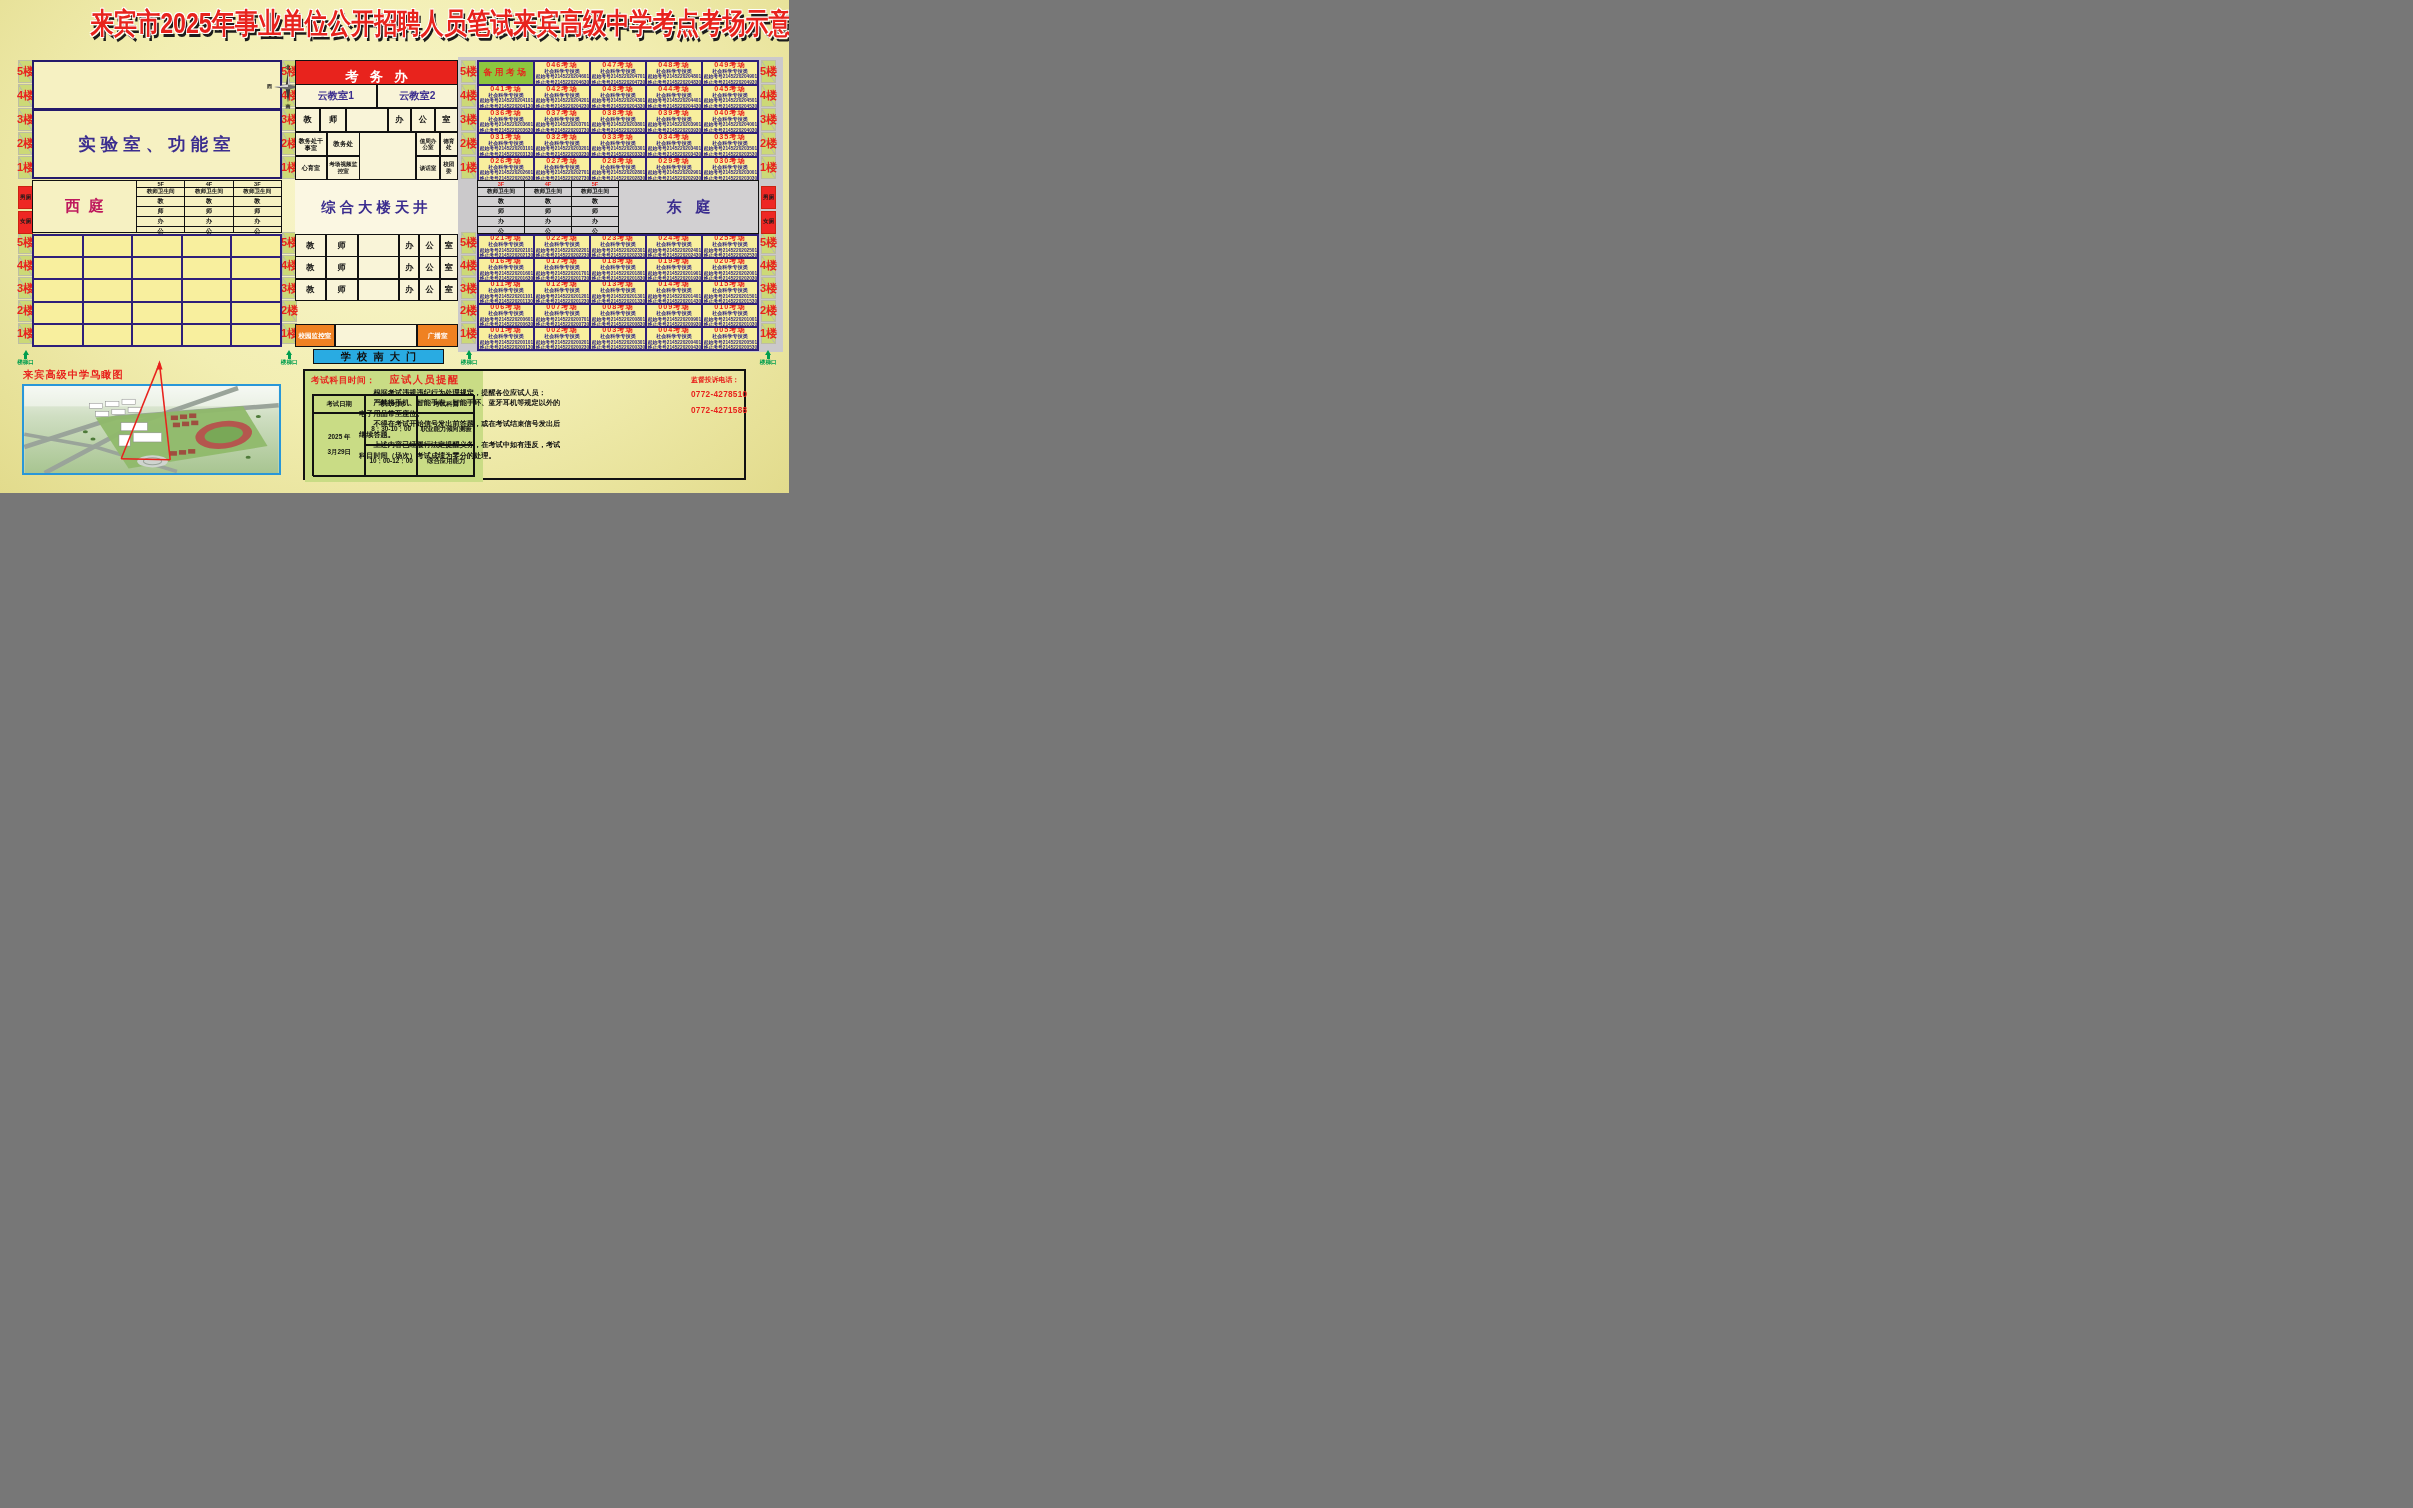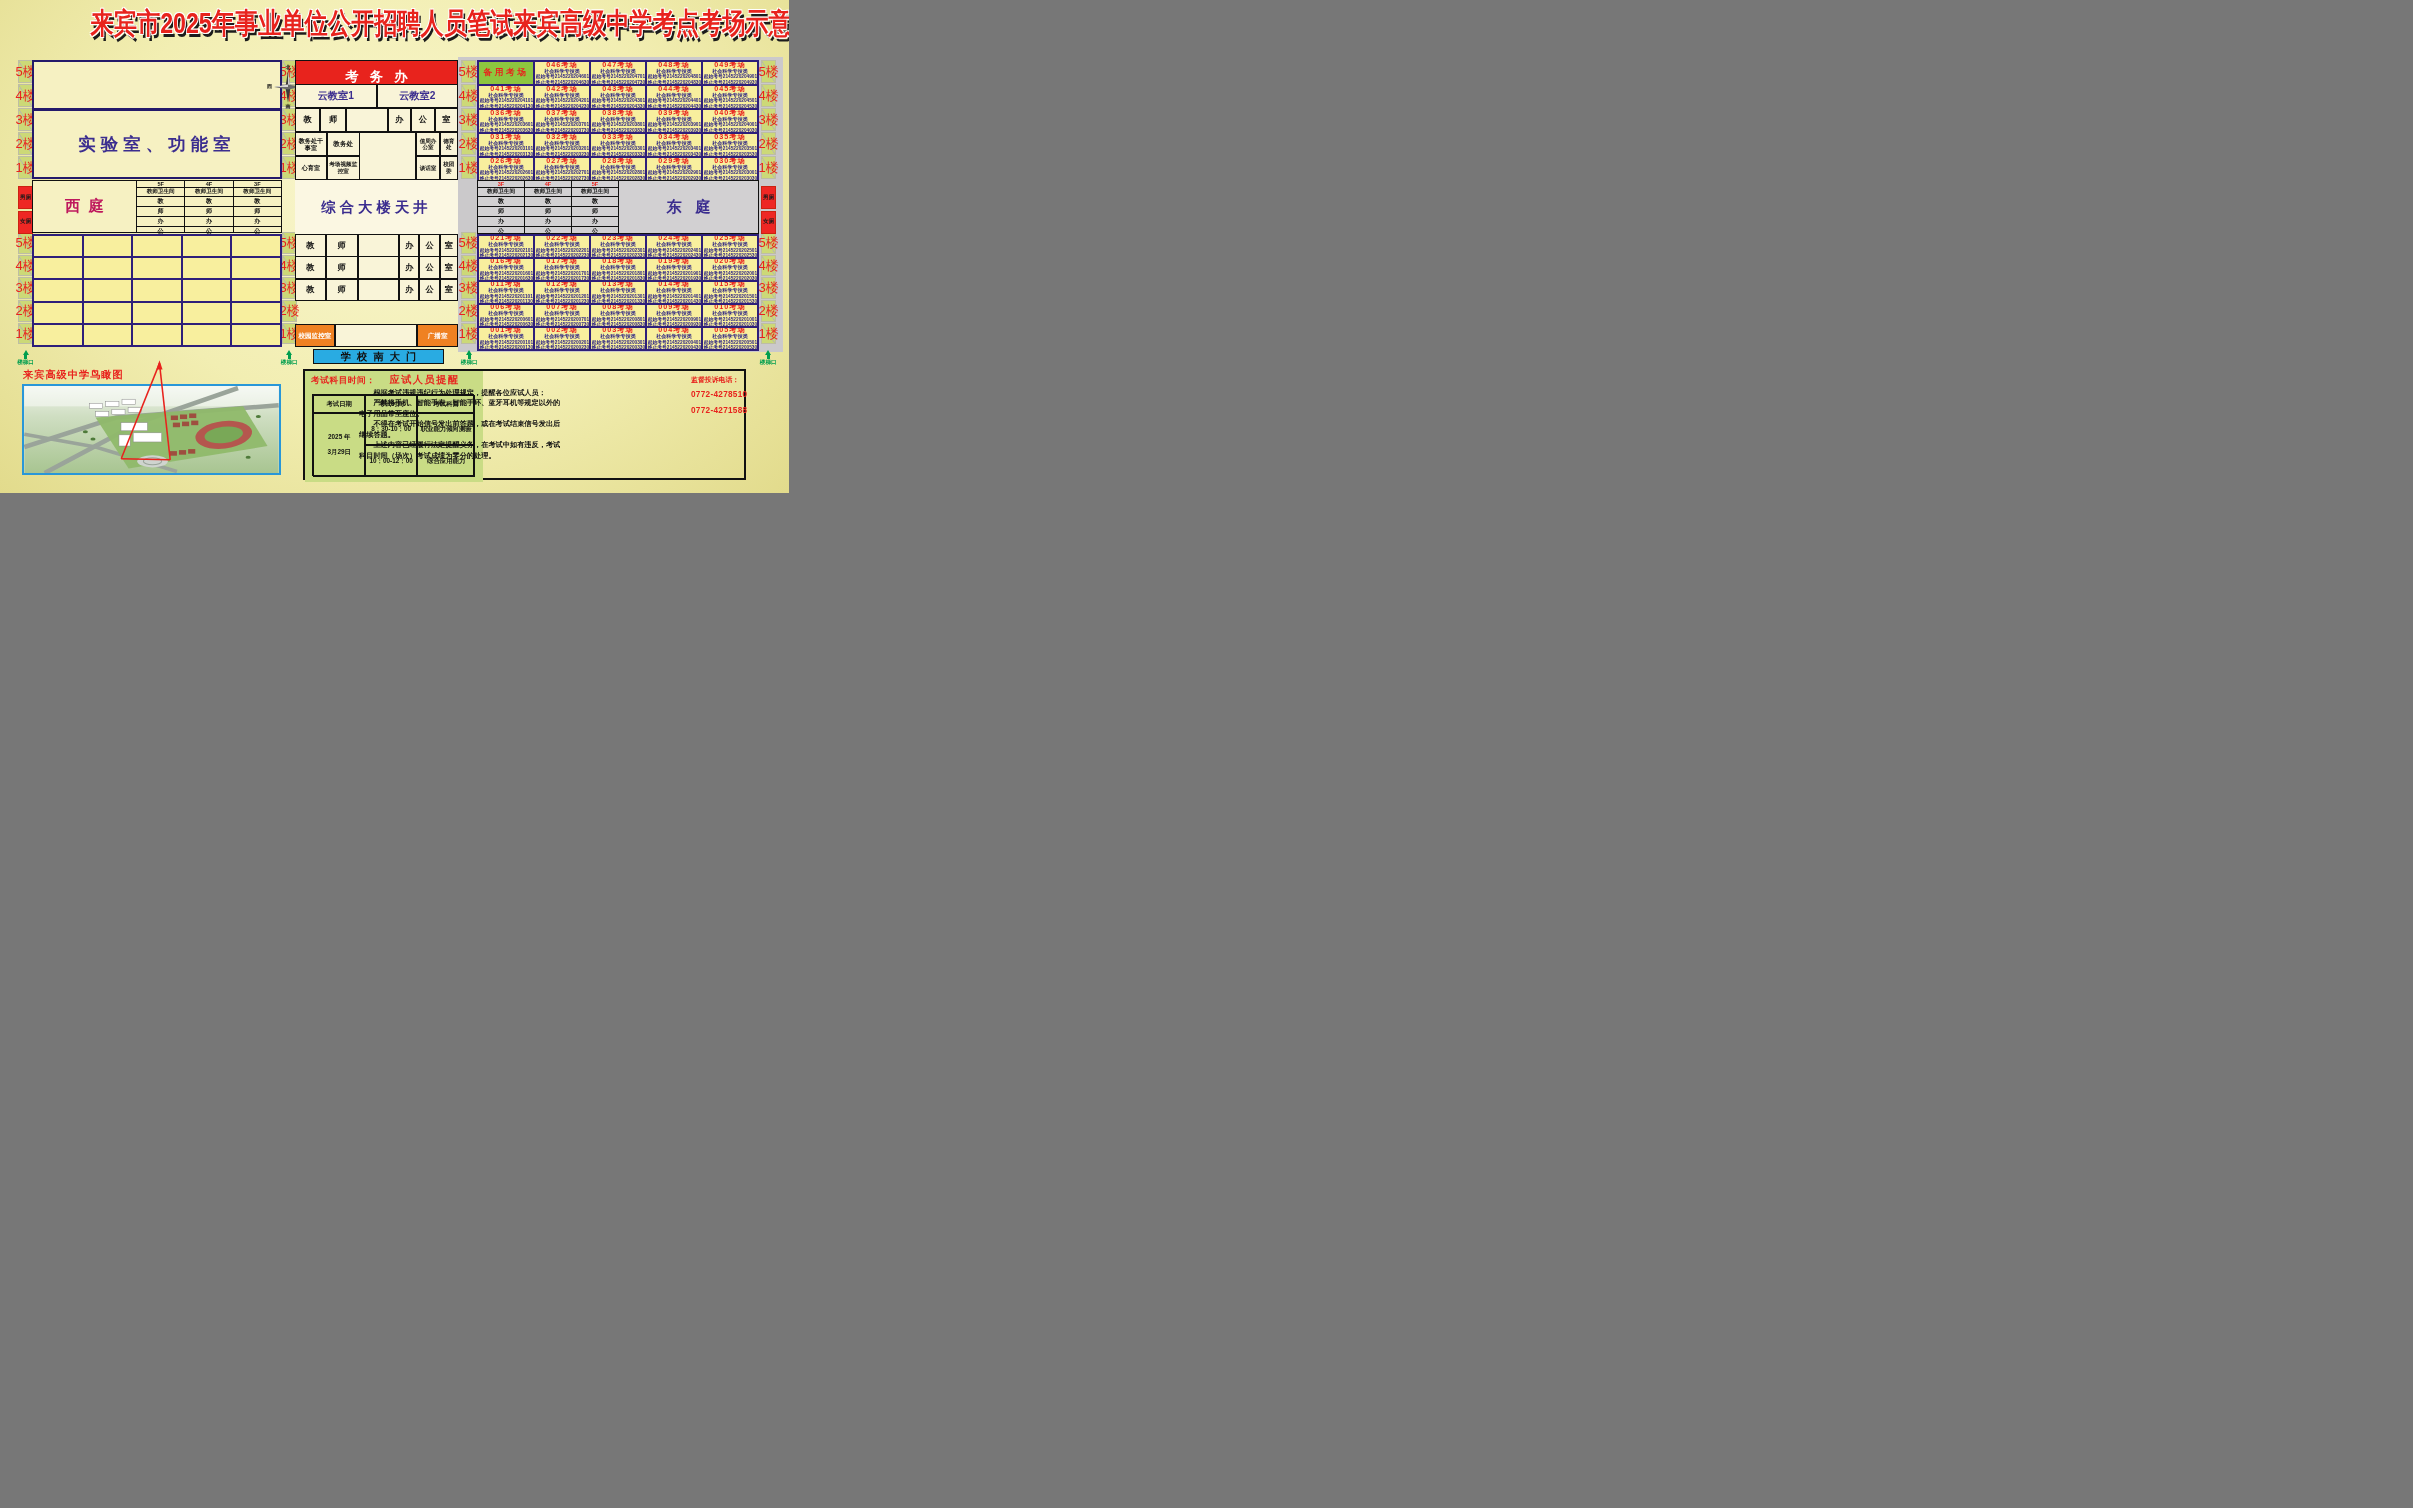--- a/index.html
+++ b/index.html
@@ -8,21 +8,21 @@
     background:radial-gradient(ellipse at 50% 38%,#f9f6cf 0%,#f2eeb2 52%,#e2db8c 100%);}
   
   .title-wrap{position:absolute;top:4.1px;left:0;right:0;text-align:center;white-space:nowrap;}
   .title{display:inline-block;font-size:29px;font-weight:800;color:#e8231d;letter-spacing:0px;
     transform:scaleX(.8);transform-origin:center;
     text-shadow:-1px -1px 0 #fff,1px -1px 0 #fff,-1px 1px 0 #fff,1px 1px 0 #fff,3.1px 3.6px 0 #1c1c1c;}
   
   .right-backdrop{position:absolute;left:458px;top:57px;width:325px;height:295px;background:#cbc9cb;}
   .vstrip{position:absolute;top:60px;width:15.3px;height:289px;}
   .fcell{background:#ccd977 linear-gradient(to top right,rgba(0,0,0,0) 46%,#b3b3b3 48%,rgba(0,0,0,0) 53%);
-    color:#e8231d;font-weight:400;font-size:13px;display:flex;align-items:center;justify-content:center;
+    color:#e8231d;font-weight:700;font-size:11px;display:flex;align-items:center;justify-content:center;
     border:0.5px solid #bdbda4;box-sizing:border-box;white-space:nowrap;}
   .toilet{position:absolute;width:15.3px;background:#ee2724;color:#1a1a1a;font-weight:800;font-size:5.6px;
     display:flex;align-items:center;justify-content:center;letter-spacing:0;border:0.5px solid #c21;box-sizing:border-box;}
   .stair{position:absolute;top:350px;width:22.5px;text-align:center;color:#009e4f;font-weight:800;font-size:5.6px;}
   .stair .arr{width:0;height:0;border-left:3.6px solid transparent;border-right:3.6px solid transparent;
     border-bottom:5.1px solid #009e4f;margin:0 auto;}
   .stair .stem{width:3.1px;height:3.6px;background:#009e4f;margin:0 auto 0.5px auto;}
   
   .big-box{position:absolute;box-sizing:border-box;border:2px solid #241a6b;background:#f6f1c2;}
   .lab-label{display:flex;align-items:center;justify-content:center;height:100%;

